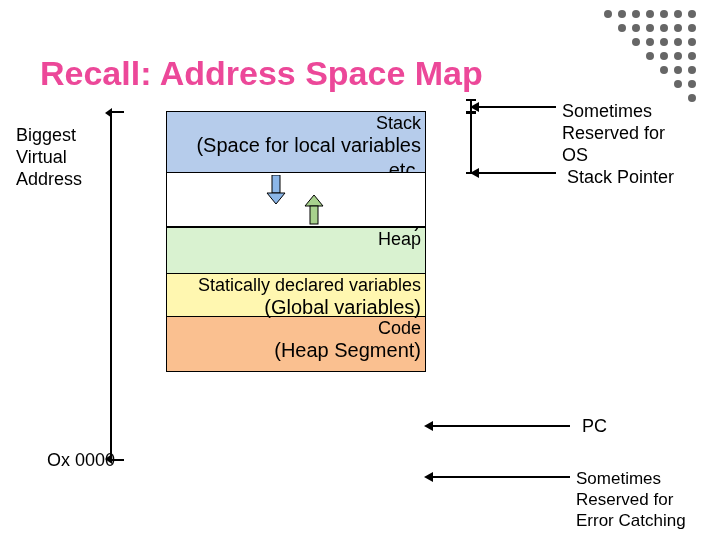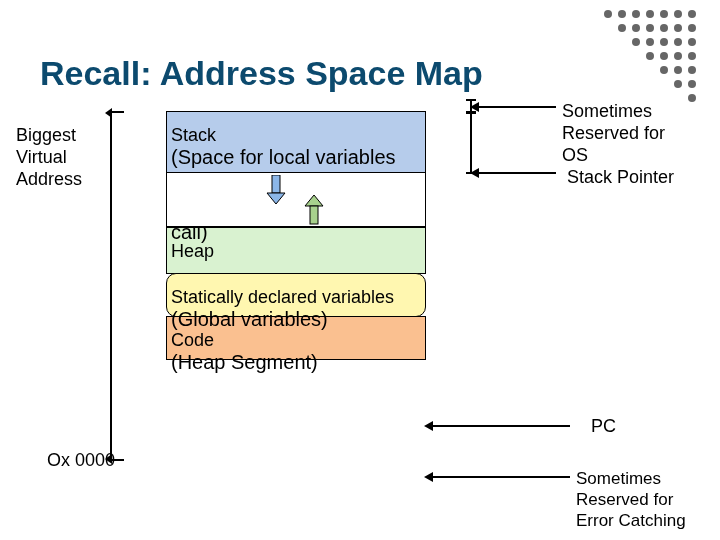--- a/index.html
+++ b/index.html
@@ -1,33 +1,33 @@
 <!DOCTYPE html>
 <html><head>
 <meta charset="utf-8">
 <style>
   * { box-sizing: border-box; margin: 0; padding: 0; }
   body { width: 720px; height: 540px; background: #fff; font-family: "Comic Sans MS", cursive, sans-serif; position: relative; }
-  .title { position: absolute; top: 54px; left: 40px; font-size: 34px; font-weight: bold; font-family: Arial, sans-serif; color: #0c4a6e; }
+  .title { position: absolute; top: 54px; left: 40px; font-size: 34px; font-weight: bold; font-family: Arial, sans-serif; color: #ec4899; }
   .dots { position: absolute; right: 10px; top: 6px; }
   .dots svg { display: block; }
   .label-left-top { position: absolute; top: 124px; left: 16px; font-size: 18px; line-height: 22px; }
   .label-left-bottom { position: absolute; top: 450px; left: 16px; font-size: 18px; margin-left: 31px; }
   .label-right-top { position: absolute; top: 100px; left: 562px; font-size: 18px; line-height: 22px; }
-  .label-right-pc { position: absolute; top: 416px; left: 582px; font-size: 18px; margin-left: 9px; }
+  .label-right-pc { position: absolute; top: 416px; left: 582px; font-size: 18px; }
   .label-right-bottom { position: absolute; top: 468px; left: 576px; font-size: 17px; line-height: 21px; }
   .stack-col { position: absolute; left: 166px; top: 111px; width: 260px; }
-  .box { border: 1.5px solid #000; text-align: left; padding: 13px 4px; }
+  .box { border: 1.5px solid #000; text-align: right; padding: 1px 4px; }
   .box .b-title { font-size: 18px; line-height: 20px; }
   .box .b-sub { font-size: 20px; line-height: 25px; }
   .b-stack { background: #b6cceb; height: 62px; }
   .b-gap { background: #fff; height: 54px; position: relative; border-top: none; }
   .b-heap { background: #d9f2d0; height: 47px; }
-  .b-static { background: #fff7b0; height: 44px; margin-top: -1px; border-radius: 10px; }
-  .b-code { background: #fac090; height: 44px; margin-top: -1px; }
+  .b-static { background: #fff7b0; height: 44px; margin-top: -1px; }
+  .b-code { background: #fac090; height: 56px; margin-top: -1px; }
   .left-bracket { position: absolute; left: 110px; top: 111px; height: 350px; width: 14px; border-left: 2px solid #000; border-top: 2px solid #000; border-bottom: 2px solid #000; }
   .left-bracket::before { content:""; position:absolute; left:-7px; top:-5px; border-right:7px solid #000; border-top:5px solid transparent; border-bottom:5px solid transparent; }
   .left-bracket::after { content:""; position:absolute; left:-7px; bottom:-5px; border-right:7px solid #000; border-top:5px solid transparent; border-bottom:5px solid transparent; }
   .harrow { position: absolute; height: 2px; background: #000; }
   .harrow::before { content:""; position:absolute; left:-8px; top:-4px; border-right:9px solid #000; border-top:5px solid transparent; border-bottom:5px solid transparent; }
   .seg-bar { position: absolute; width: 2px; background: #000; }
   .seg-bar::before { content:""; position:absolute; left:-4px; top:-1px; width:10px; height:2px; background:#000; }
   .seg-bar::after { content:""; position:absolute; left:-4px; bottom:-1px; width:10px; height:2px; background:#000; }
 </style>
 </head>

